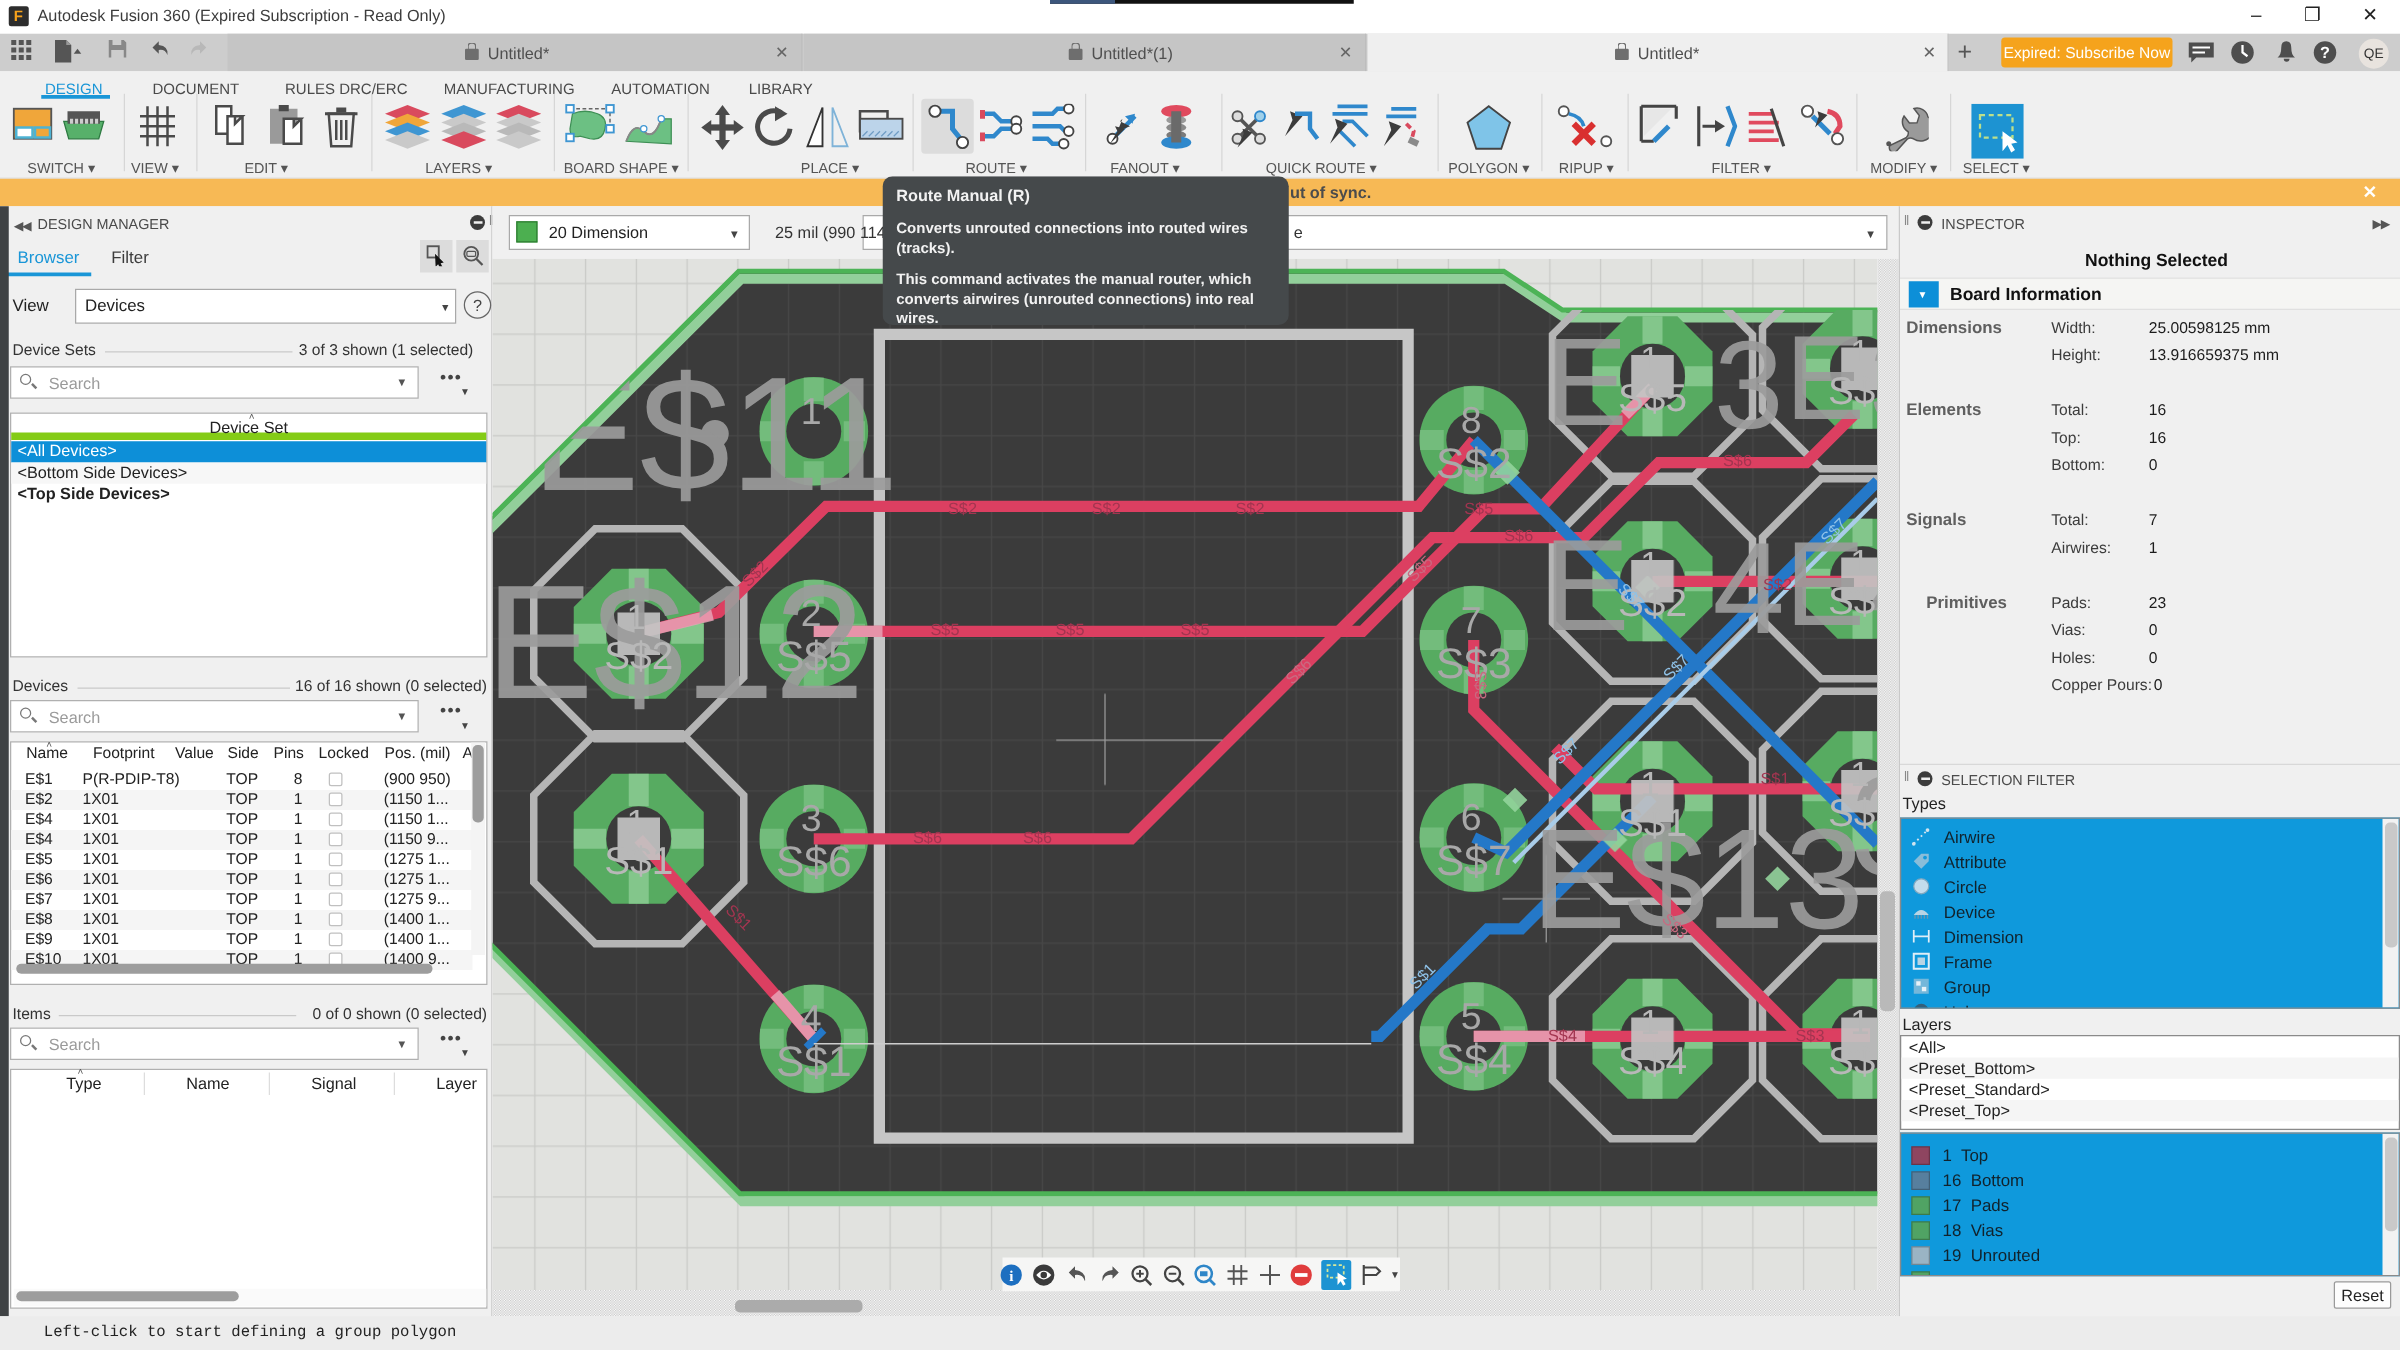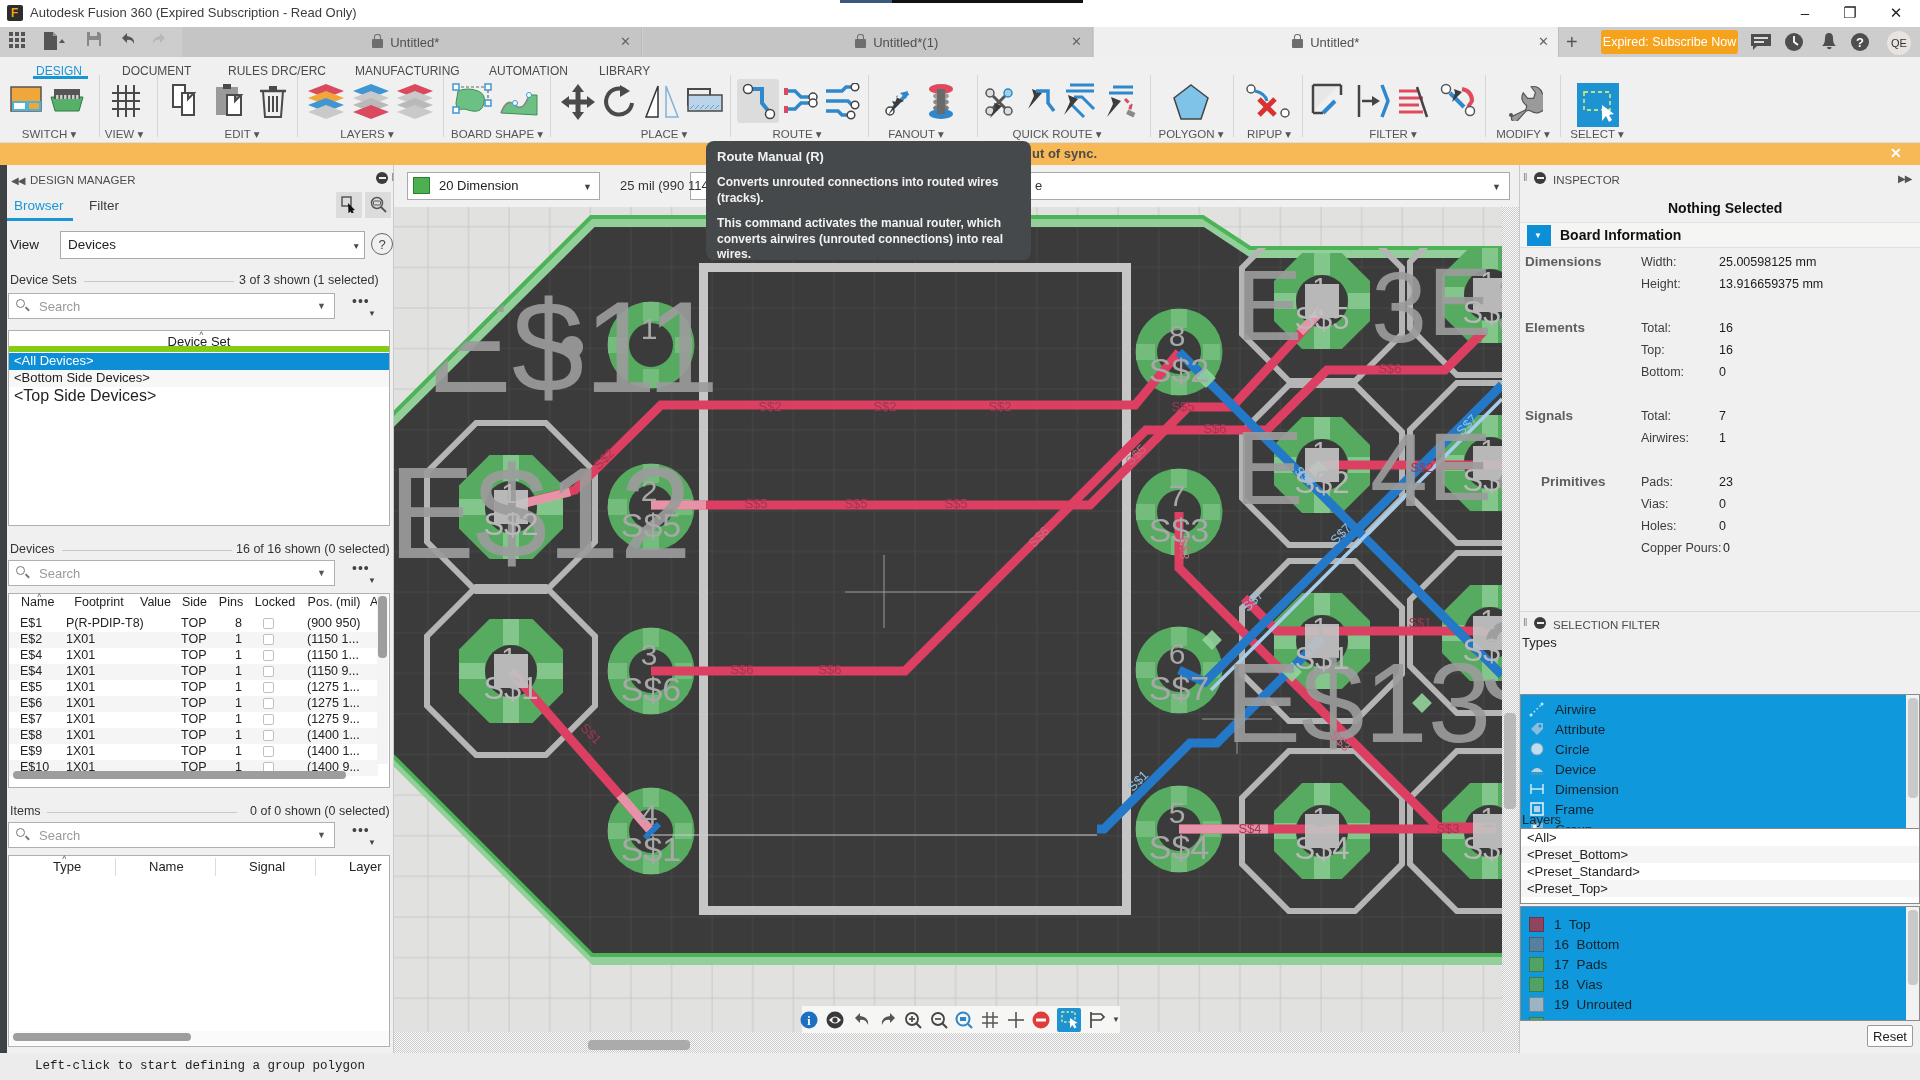--- a/index.html
+++ b/index.html
@@ -224,21 +224,21 @@
       <svg class="ricon" style="left:258px;" width="30" height="36" viewBox="0 0 30 36">
           <path d="M5 8 h20 l-2 26 h-16 z" fill="none" stroke="#4a4a4a" stroke-width="2"></path>
           <line x1="2" y1="8" x2="28" y2="8" stroke="#4a4a4a" stroke-width="2.5"></line>
           <rect x="11" y="3" width="8" height="4" fill="#4a4a4a"></rect>
           <g stroke="#4a4a4a" stroke-width="2">
             <line x1="11" y1="13" x2="11" y2="29"></line>
             <line x1="15" y1="13" x2="15" y2="29"></line>
             <line x1="19" y1="13" x2="19" y2="29"></line>
           </g>
         </svg>
-      <div class="glabel" style="left:242px;">EDIT ▾</div>
+      <div class="glabel" style="left:213px;">EDIT ▾</div>
       <div class="gsep" style="left:297px;"></div>
 
       <svg class="ricon" style="left:306px;" width="40" height="38" viewBox="0 0 40 38">
           <g>
             <path d="M20 1 L38 8 L20 15 L2 8 Z" fill="#d94a5e"></path>
             <path d="M20 8 L38 15 L20 22 L2 15 Z" fill="#f0a63a"></path>
             <path d="M20 15 L38 22 L20 29 L2 22 Z" fill="#3f96d2"></path>
             <path d="M20 22 L38 29 L20 36 L2 29 Z" fill="#c9c9c9"></path>
           </g>
         </svg>
@@ -506,21 +506,21 @@
         <div class="ph">Search</div>
         <div class="da">▼</div>
       </div>
     <div class="abs dots" style="left:352px; top:128px;">•••</div>
     <div class="abs" style="left:368px; top:144px; font-size:8px; color:#444;">▼</div>
     <div class="abs listbox" style="left:8px; top:165px; width:382px; height:196px;">
       <div style="position:absolute; left:0; top:0; width:100%; height:21px; border-bottom:6px solid #84cc16; text-align:center; font-size:13px; color:#222;"><span style="position:relative; top:3px;">Device Set</span></div>
       <div style="position:absolute; left:50%; top:-2px; font-size:8px; color:#555;">˄</div>
       <div class="selrow" style="position:absolute; left:0; top:22px; width:100%; height:17px; font-size:13px; padding-left:5px;">&lt;All Devices&gt;</div>
       <div style="position:absolute; left:0; top:39px; width:100%; height:17px; font-size:13px; color:#222; padding-left:5px; background:#f7f7f7;">&lt;Bottom Side Devices&gt;</div>
-      <div style="position:absolute; left:0; top:56px; width:100%; height:17px; font-size:16px; color:#222; padding-left:5px;">&lt;Top Side Devices&gt;</div>
+      <div style="position:absolute; left:0; top:56px; width:100%; height:17px; font-size:13px; color:#222; padding-left:5px;font-weight:bold;">&lt;Top Side Devices&gt;</div>
     </div>
 
     <div class="abs seclabel" style="left:10px; top:377px;">Devices</div>
     <div class="abs hdrline" style="left:62px; top:385px; width:170px;"></div>
     <div class="abs cnt" style="left:236px; top:377px;">16 of 16 shown (0 selected)</div>
     <div class="abs searchbox" style="left:8px; top:395px; width:327px;">
         <div class="mag"></div>
         <div class="ph">Search</div>
         <div class="da">▼</div>
       </div>
@@ -1138,21 +1138,21 @@
     <div class="abs vlbl" style="left:199px; top:354px;">0</div>
     <div class="abs klbl" style="left:121px; top:376px;">Copper Pours:</div>
     <div class="abs vlbl" style="left:203px; top:376px;">0</div>
 
     <div class="abs" style="left:0px; top:446px; width:400px; height:26px; background:#f0f0f0; border-top:1px solid #d8d8d8;"></div>
     <div class="abs" style="left:3px; top:451px; color:#888; font-size:11px;">‖</div>
     <div class="abs" style="left:14px; top:452px; width:12px; height:12px; background:#3c3c3c; border-radius:50%;"></div>
     <div class="abs" style="left:16.5px; top:457px; width:7px; height:2px; background:#f0f0f0;"></div>
     <div class="abs phead" style="left:33px; top:454px;">SELECTION FILTER</div>
     <div class="abs" style="left:2px; top:470px; font-size:13px; color:#222;">Types</div>
-    <div class="abs" style="left:0px; top:489px; width:400px; height:153px; background:#0f99dc; border:1px solid #8a8a8a; overflow:hidden;margin-top:40px;">
+    <div class="abs" style="left:0px; top:489px; width:400px; height:153px; background:#0f99dc; border:1px solid #8a8a8a; overflow:hidden;">
       <div class="ftypes" style="position:absolute; left:0; top:4px; width:385px; font-size:13.5px; color:#11222c;">
         <div class="frow">
             <svg width="16" height="16" viewBox="0 0 16 16">
               <g fill="none" stroke="#cfe3ef" stroke-width="1.5" stroke-dasharray="1.5 2.5">
                 <path d="M2 14 L13 3"></path>
               </g>
               <circle cx="2" cy="14" r="1.5" fill="#cfe3ef"></circle>
               <circle cx="13" cy="3" r="1.5" fill="#cfe3ef"></circle>
             </svg>
             <span>Airwire</span>

